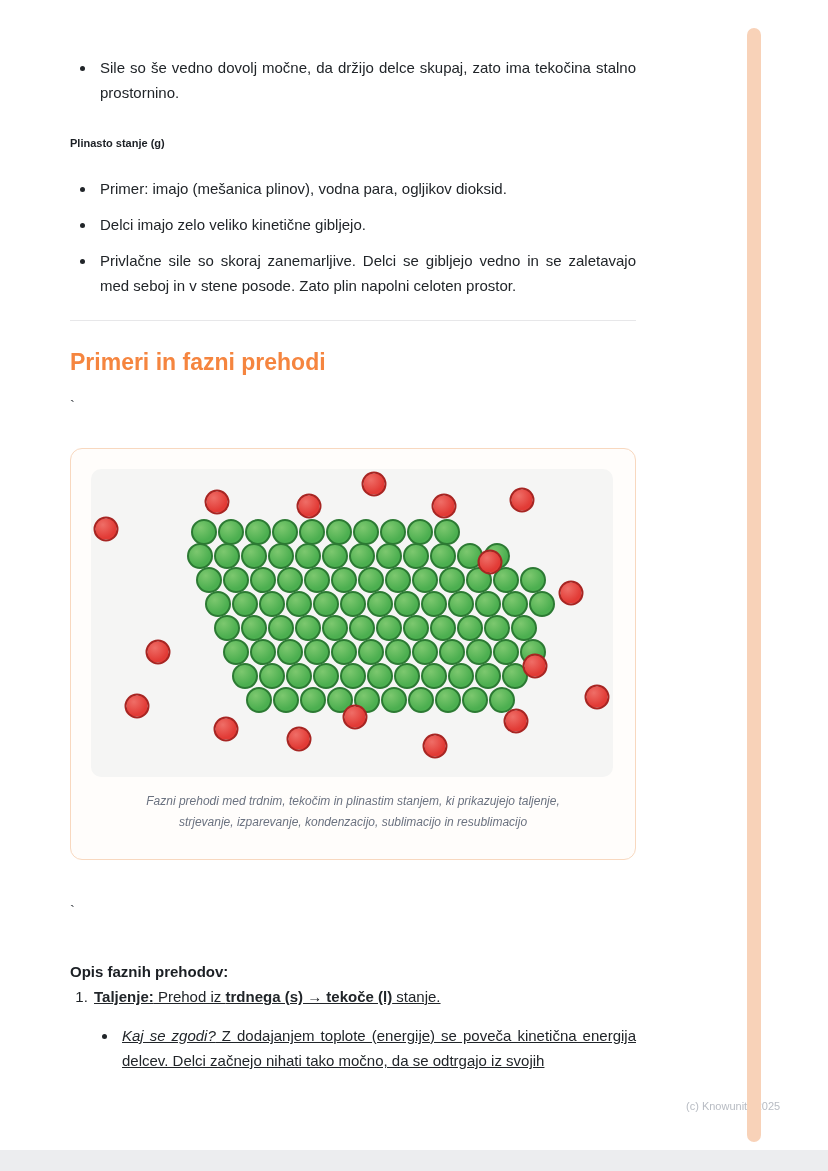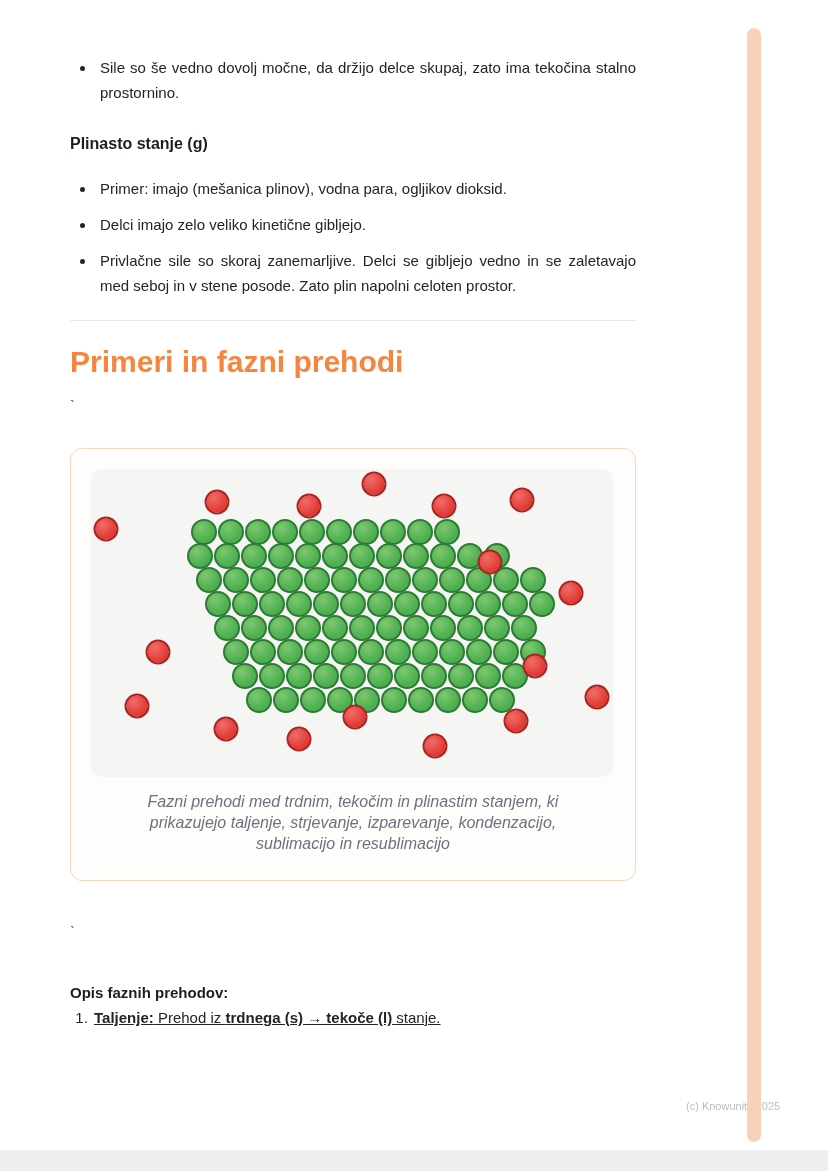--- a/index.html
+++ b/index.html
@@ -23,32 +23,32 @@
     padding-top: 55px;
     font-size: 15px;
     line-height: 25px;
   }
   ul.bullets { list-style: disc; padding-left: 26px; }
   ul.bullets li { padding-left: 4px; text-align: justify; }
   ul.gas-list { margin-top: 20px; }
   ul.gas-list li { margin-bottom: 11px; }
   h3.sub-heading {
     margin-top: 26px;
-    font-size: 16px;
+    font-size: 11px;
     font-weight: 700;
     color: #1b1f24;
   }
   hr.divider {
     margin-top: 22px;
     border: none;
     border-top: 1px solid #e7e7e9;
   }
   h2.section-heading {
     margin-top: 26px;
-    font-size: 30px;
+    font-size: 23px;
     line-height: 30px;
     font-weight: 700;
     color: var(--accent, #f5853f);
   }
   p.para {
     margin-top: 18px;
     line-height: 26px;
     text-align: justify;
   }
   p.tick { margin-top: 16px; font-size: 15px; color: #3a3f45; }
@@ -82,21 +82,21 @@
   }
   .particle.red {
     width: 25px; height: 25px;
     background: radial-gradient(circle at 35% 30%, #ef6e67, var(--red-fill, #e23b36) 65%);
     border: 2px solid var(--red-border, #a72522);
   }
   figcaption.figure-caption {
     padding: 14px 38px 0 38px;
     text-align: center;
     font-style: italic;
-    font-size: 16px;
+    font-size: 12px;
     line-height: 21px;
     color: #6b7280;
   }
 
   h4.opis-heading {
     margin-top: 36px;
     font-size: 15px;
     font-weight: 700;
     color: #1b1f24;
   }
@@ -261,20 +261,23 @@
       <figcaption class="figure-caption">Fazni prehodi med trdnim, tekočim in plinastim stanjem, ki prikazujejo taljenje, strjevanje, izparevanje, kondenzacijo, sublimacijo in resublimacijo</figcaption>
     </figure>
 
     <p class="tick tick2">`</p>
 
     <h4 class="opis-heading">Opis faznih prehodov:</h4>
 
     <ol class="numbered">
       <li>
         <span><strong>Taljenje:</strong> Prehod iz <strong>trdnega (s) → tekoče (l)</strong> stanje.</span>
+        <ul class="nested">
+          <li><em>Kaj se zgodi?</em> Z dodajanjem toplote (energije) se poveča kinetična energija delcev. Delci začnejo nihati tako močno, da se odtrgajo iz svojih</li>
+        </ul>
       </li>
     </ol>
 
   </div>
 
   <div class="watermark">(c) Knowunity 2025</div>
   <div class="scroll-thumb"></div>
 </div>
 
 </body></html>

